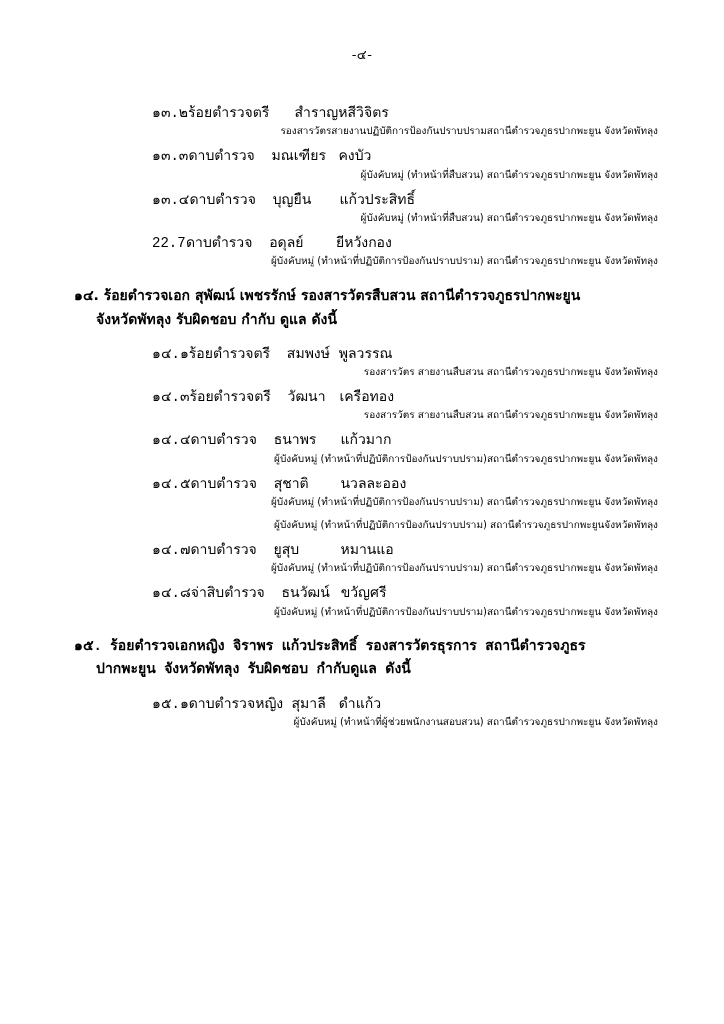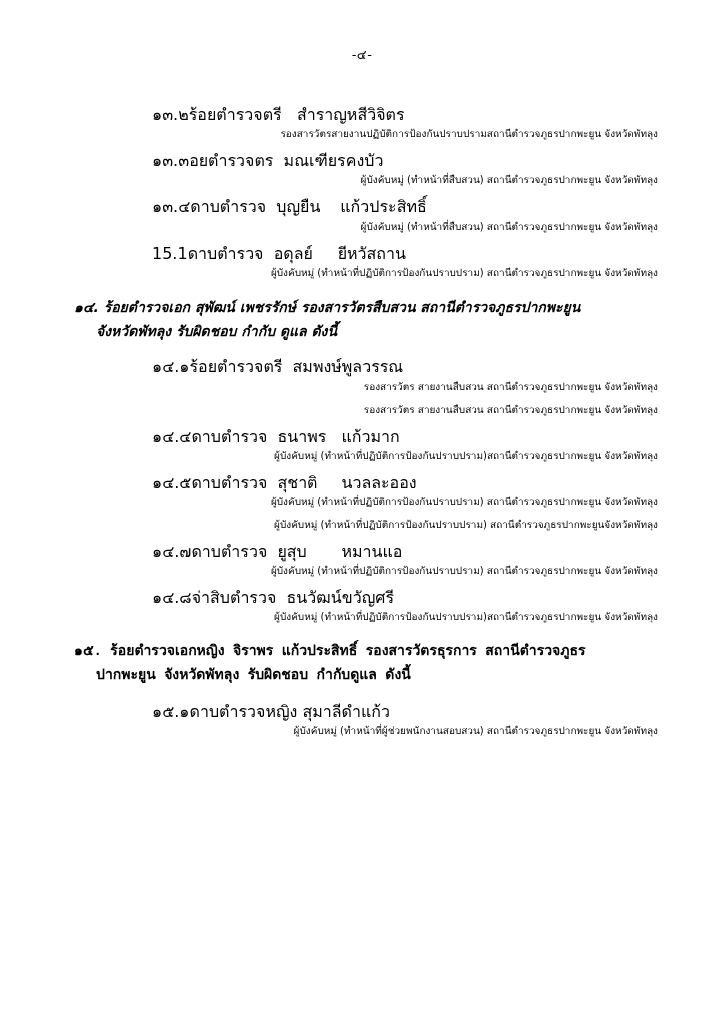--- a/index.html
+++ b/index.html
@@ -30,24 +30,25 @@
   .body-block {
     padding-left: 52px;
     padding-right: 6px;
   }
   .entry {
     margin-bottom: 3px;
   }
   
   .sub-line {
     display: block;
-    font-size: 16px;
+    font-size: 14px;
     line-height: 1.45;
     white-space: pre;
     padding-left: 40px;
+    font-family: Liberation Mono, monospace;
   }
   .sub-line .num {
     display: inline-block;
     min-width: 34px;
   }
   .sub-line .nm {
     display: inline-block;
     min-width: 150px;
   }
   .sub-line .sn {
@@ -86,46 +87,47 @@
   <div class="page-number">-๔-</div>
 
   <div class="body-block">
 
     <div class="entry">
       <span class="sub-line"><span class="num">๑๓.๒</span><span class="nm">ร้อยตำรวจตรี   สำราญ</span><span class="sn">หสีวิจิตร</span></span>
       <span class="desc-line">รองสารวัตรสายงานปฏิบัติการป้องกันปราบปรามสถานีตำรวจภูธรปากพะยูน จังหวัดพัทลุง</span>
     </div>
 
     <div class="entry">
-      <span class="sub-line"><span class="num">๑๓.๓</span><span class="nm">อยตำรวจตร  มณเฑียร</span><span class="sn">คงบัว</span></span>
+      <span class="sub-line"><span class="num">๑๓.๓</span><span class="nm">ดาบตำรวจ  มณเฑียร</span><span class="sn">คงบัว</span></span>
       <span class="desc-line">ผู้บังคับหมู่ (ทำหน้าที่สืบสวน) สถานีตำรวจภูธรปากพะยูน จังหวัดพัทลุง</span>
     </div>
 
     <div class="entry">
       <span class="sub-line"><span class="num">๑๓.๔</span><span class="nm">ดาบตำรวจ  บุญยืน</span><span class="sn">แก้วประสิทธิ์</span></span>
       <span class="desc-line">ผู้บังคับหมู่ (ทำหน้าที่สืบสวน)  สถานีตำรวจภูธรปากพะยูน  จังหวัดพัทลุง</span>
     </div>
 
     <div class="entry">
-      <span class="sub-line"><span class="num">15.1</span><span class="nm">ดาบตำรวจ  อดุลย์</span><span class="sn">ยีหวัสถาน</span></span>
+      <span class="sub-line"><span class="num">22.7</span><span class="nm">ดาบตำรวจ  อดุลย์</span><span class="sn">ยีหวังกอง</span></span>
       <span class="desc-line">ผู้บังคับหมู่ (ทำหน้าที่ปฏิบัติการป้องกันปราบปราม) สถานีตำรวจภูธรปากพะยูน จังหวัดพัทลุง</span>
     </div>
 
-    <div class="major" style="margin-left:-52px;font-style:italic;">
+    <div class="major" style="margin-left:-52px;">
       <span class="l1">๑๔. ร้อยตำรวจเอก สุพัฒน์  เพชรรักษ์  รองสารวัตรสืบสวน สถานีตำรวจภูธรปากพะยูน</span>
       <span class="l2">จังหวัดพัทลุง  รับผิดชอบ  กำกับ  ดูแล  ดังนี้</span>
     </div>
 
     <div class="entry">
       <span class="sub-line"><span class="num">๑๔.๑</span><span class="nm">ร้อยตำรวจตรี  สมพงษ์</span><span class="sn">พูลวรรณ</span></span>
       <span class="desc-line">รองสารวัตร สายงานสืบสวน  สถานีตำรวจภูธรปากพะยูน จังหวัดพัทลุง</span>
     </div>
 
 
     <div class="entry">
+      <span class="sub-line"><span class="num">๑๔.๓</span><span class="nm">ร้อยตำรวจตรี  วัฒนา</span><span class="sn">เครือทอง</span></span>
       <span class="desc-line">รองสารวัตร สายงานสืบสวน สถานีตำรวจภูธรปากพะยูน จังหวัดพัทลุง</span>
     </div>
 
     <div class="entry">
       <span class="sub-line"><span class="num">๑๔.๔</span><span class="nm">ดาบตำรวจ  ธนาพร</span><span class="sn">แก้วมาก</span></span>
       <span class="desc-line">ผู้บังคับหมู่ (ทำหน้าที่ปฏิบัติการป้องกันปราบปราม)สถานีตำรวจภูธรปากพะยูน จังหวัดพัทลุง</span>
     </div>
 
     <div class="entry">
       <span class="sub-line"><span class="num">๑๔.๕</span><span class="nm">ดาบตำรวจ  สุชาติ</span><span class="sn">นวลละออง</span></span>

